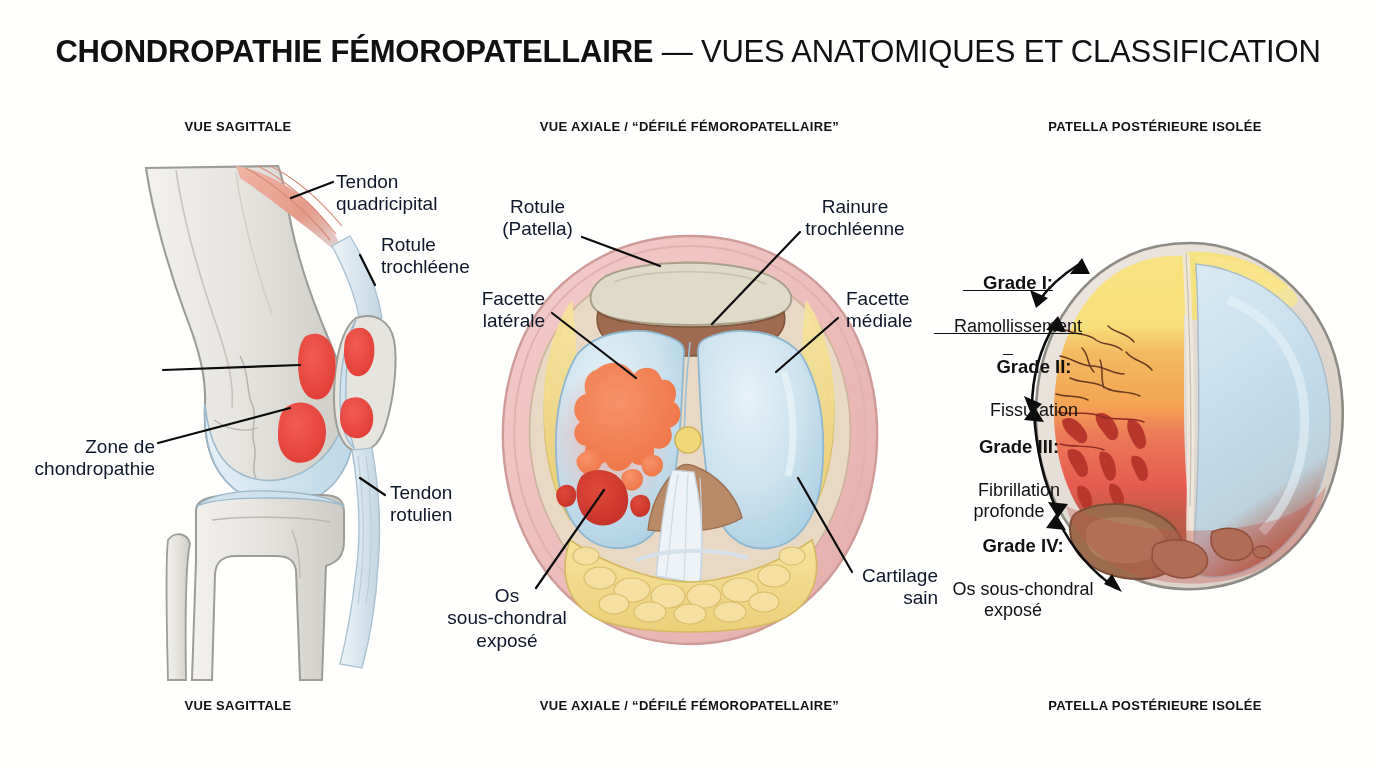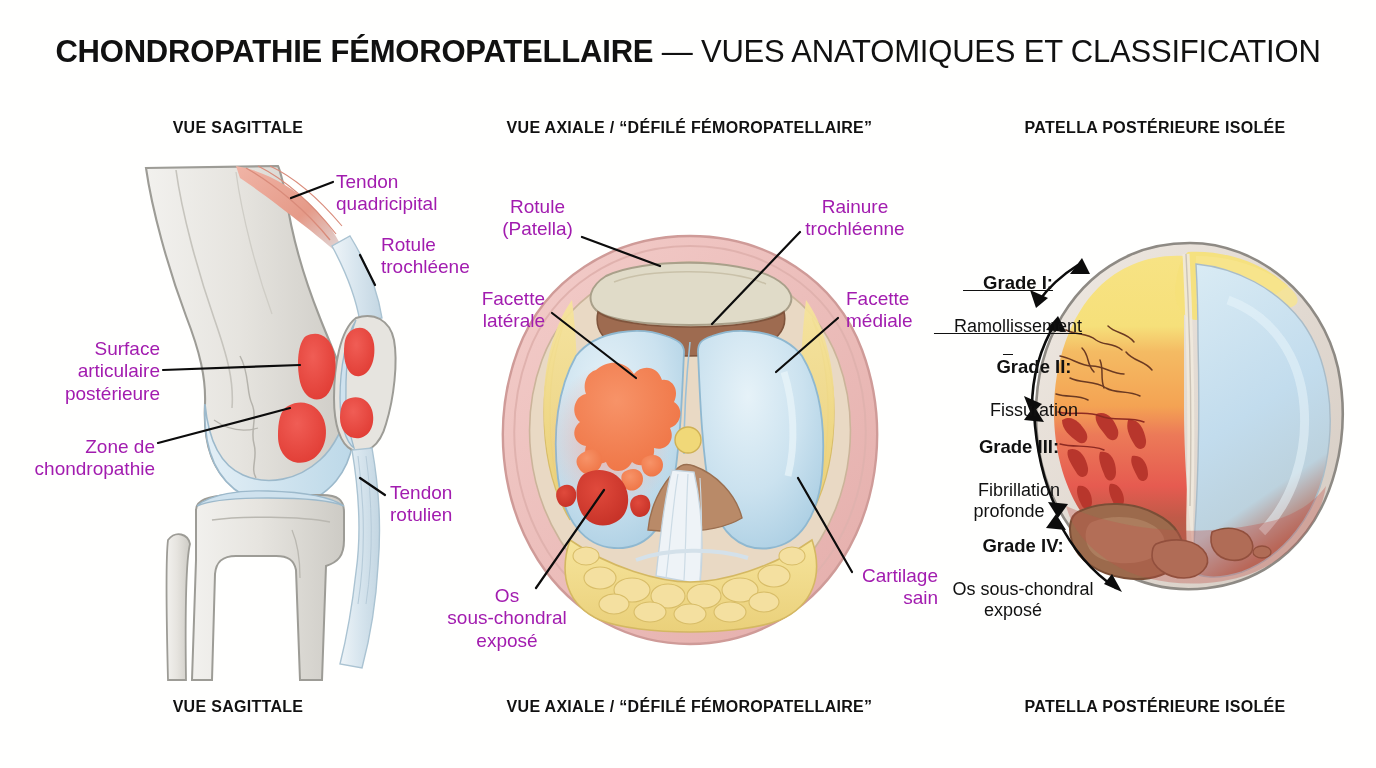--- a/index.html
+++ b/index.html
@@ -21,38 +21,38 @@
     letter-spacing:-0.2px;
     white-space:nowrap;
   }
   .title .strong{font-weight:bold;}
   .title .light{font-weight:400;}
 
   
   .colhead{
     position:absolute;
     font-weight:bold;
-    font-size:16px;
+    font-size:13px;
     letter-spacing:0.3px;
     text-align:center;
     white-space:nowrap;
   }
   .h1{left:58px;top:119px;width:360px;}
   .h2{left:482px;top:119px;width:415px;}
   .h3{left:955px;top:119px;width:400px;}
   .f1{left:58px;top:698px;width:360px;}
   .f2{left:482px;top:698px;width:415px;}
   .f3{left:955px;top:698px;width:400px;}
 
   
   .lbl{
     position:absolute;
     font-size:19px;
     line-height:1.18;
-    color:#a21caf;
+    color:#0f172a;
     white-space:pre;
   }
   .lbl.r{text-align:right;}
   .lbl.c{text-align:center;}
   .grade{
     position:absolute;
     font-size:18px;
     line-height:1.2;
     text-align:center;
     white-space:pre;
@@ -181,23 +181,20 @@
       <line class="leader" x1="163" y1="370" x2="300" y2="365"></line>
       <line class="leader" x1="158" y1="443" x2="290" y2="408"></line>
       <line class="leader" x1="385" y1="495" x2="360" y2="478"></line>
     </g>
   </svg>
 
   <div class="lbl" style="left:336px;top:171px;">Tendon
 quadricipital</div>
   <div class="lbl" style="left:381px;top:234px;">Rotule
 trochléene</div>
-  <div class="lbl r" style="left:0px;top:338px;width:160px;">Surface
-articulaire
-postérieure</div>
   <div class="lbl r" style="left:0px;top:436px;width:155px;">Zone de
 chondropathie</div>
   <div class="lbl" style="left:390px;top:482px;">Tendon
 rotulien</div>
 
   <svg width="1376" height="768" viewBox="0 0 1376 768">
     <defs>
       <radialGradient id="condyleGrad" cx="0.4" cy="0.3" r="0.8">
         <stop offset="0%" stop-color="#e6f2f8"></stop>
         <stop offset="55%" stop-color="#cbe2ef"></stop>

